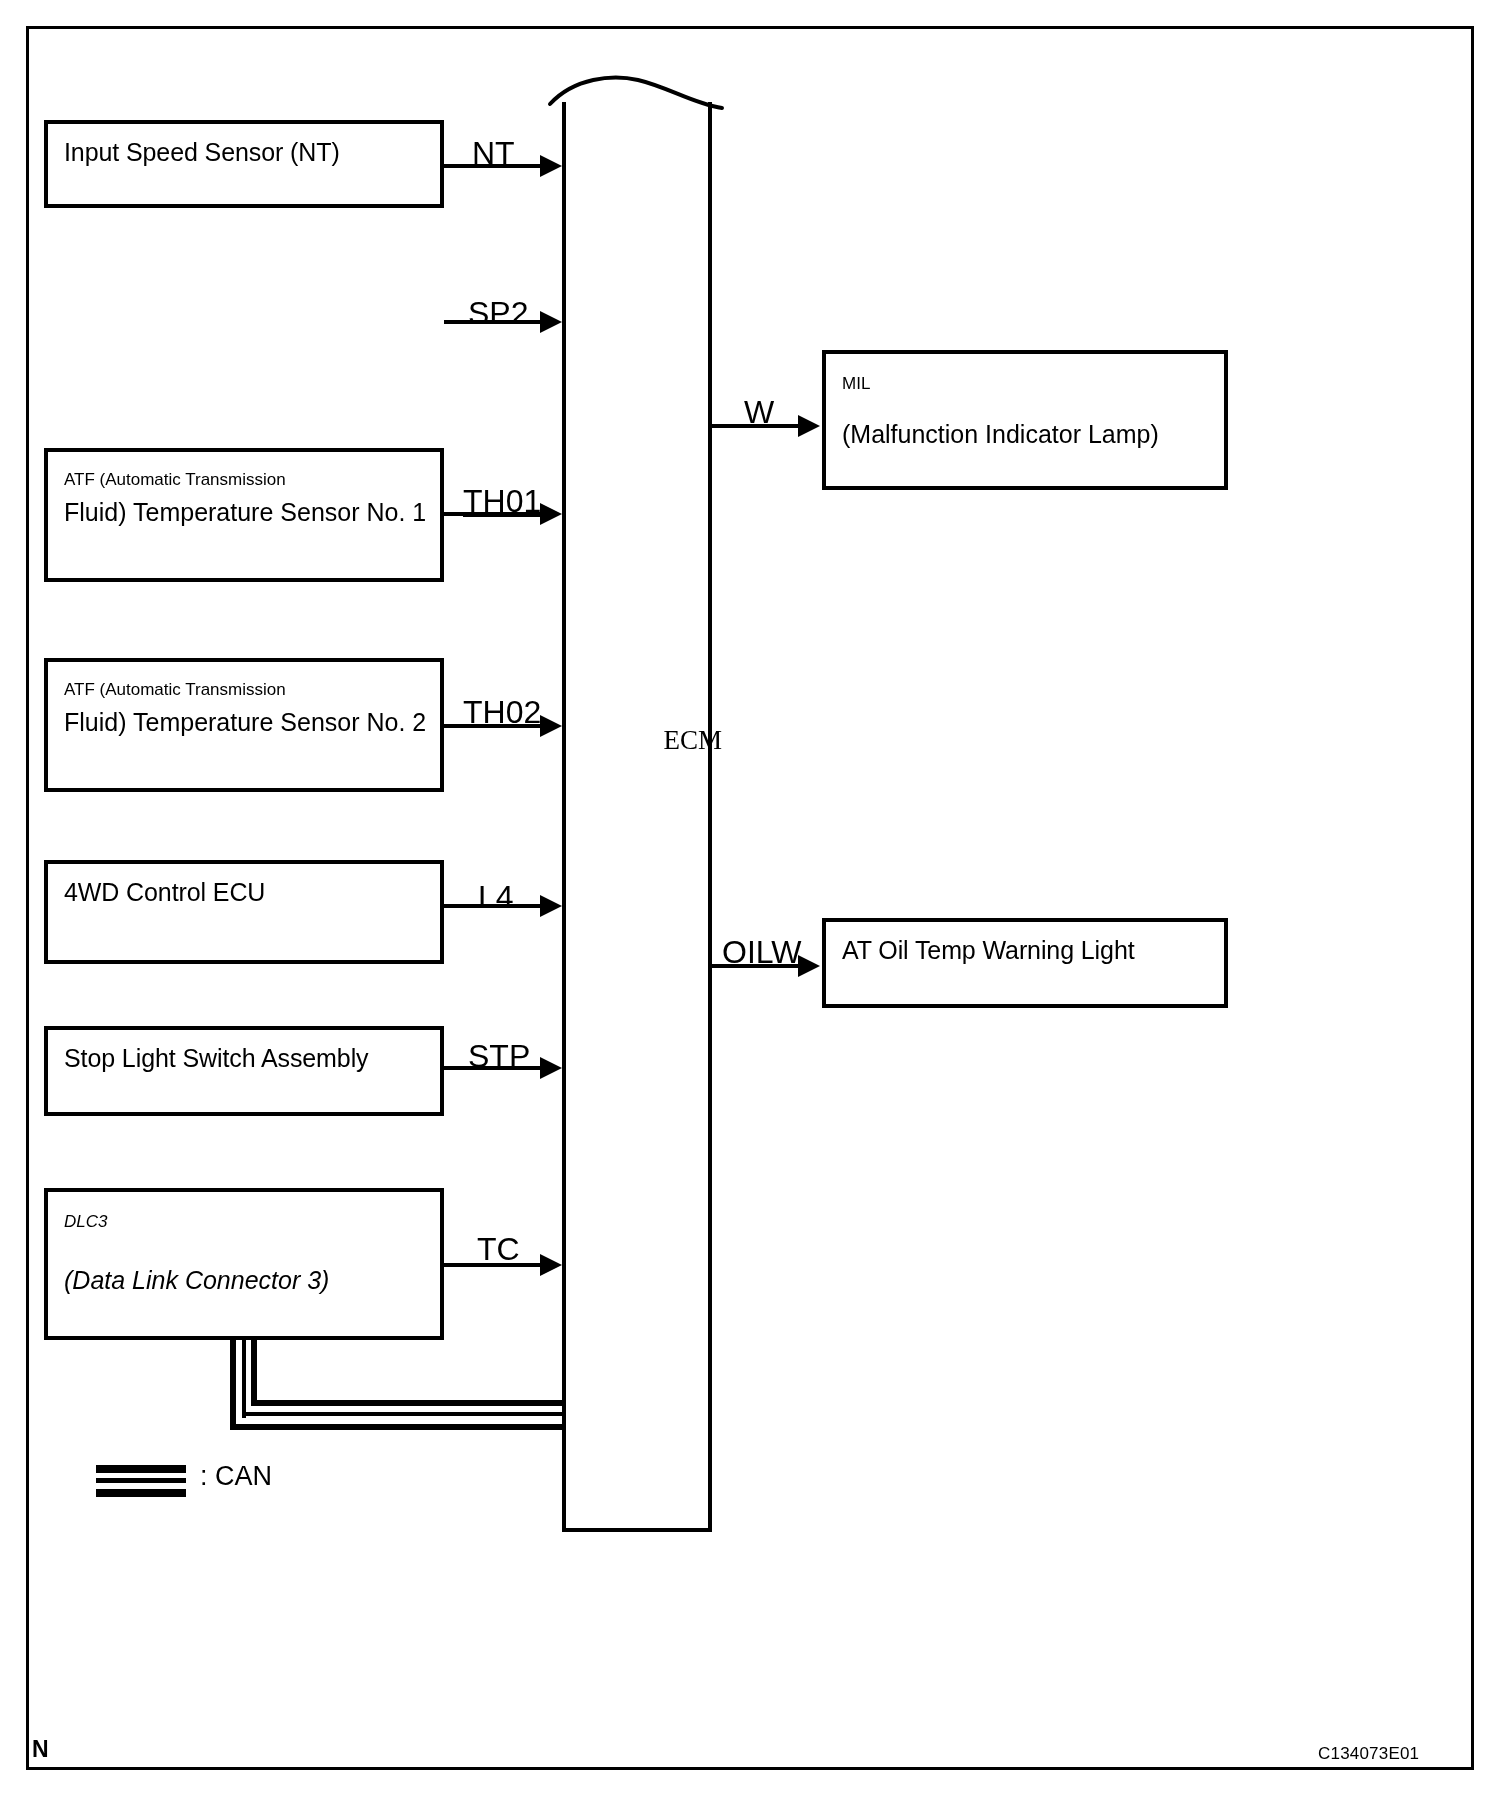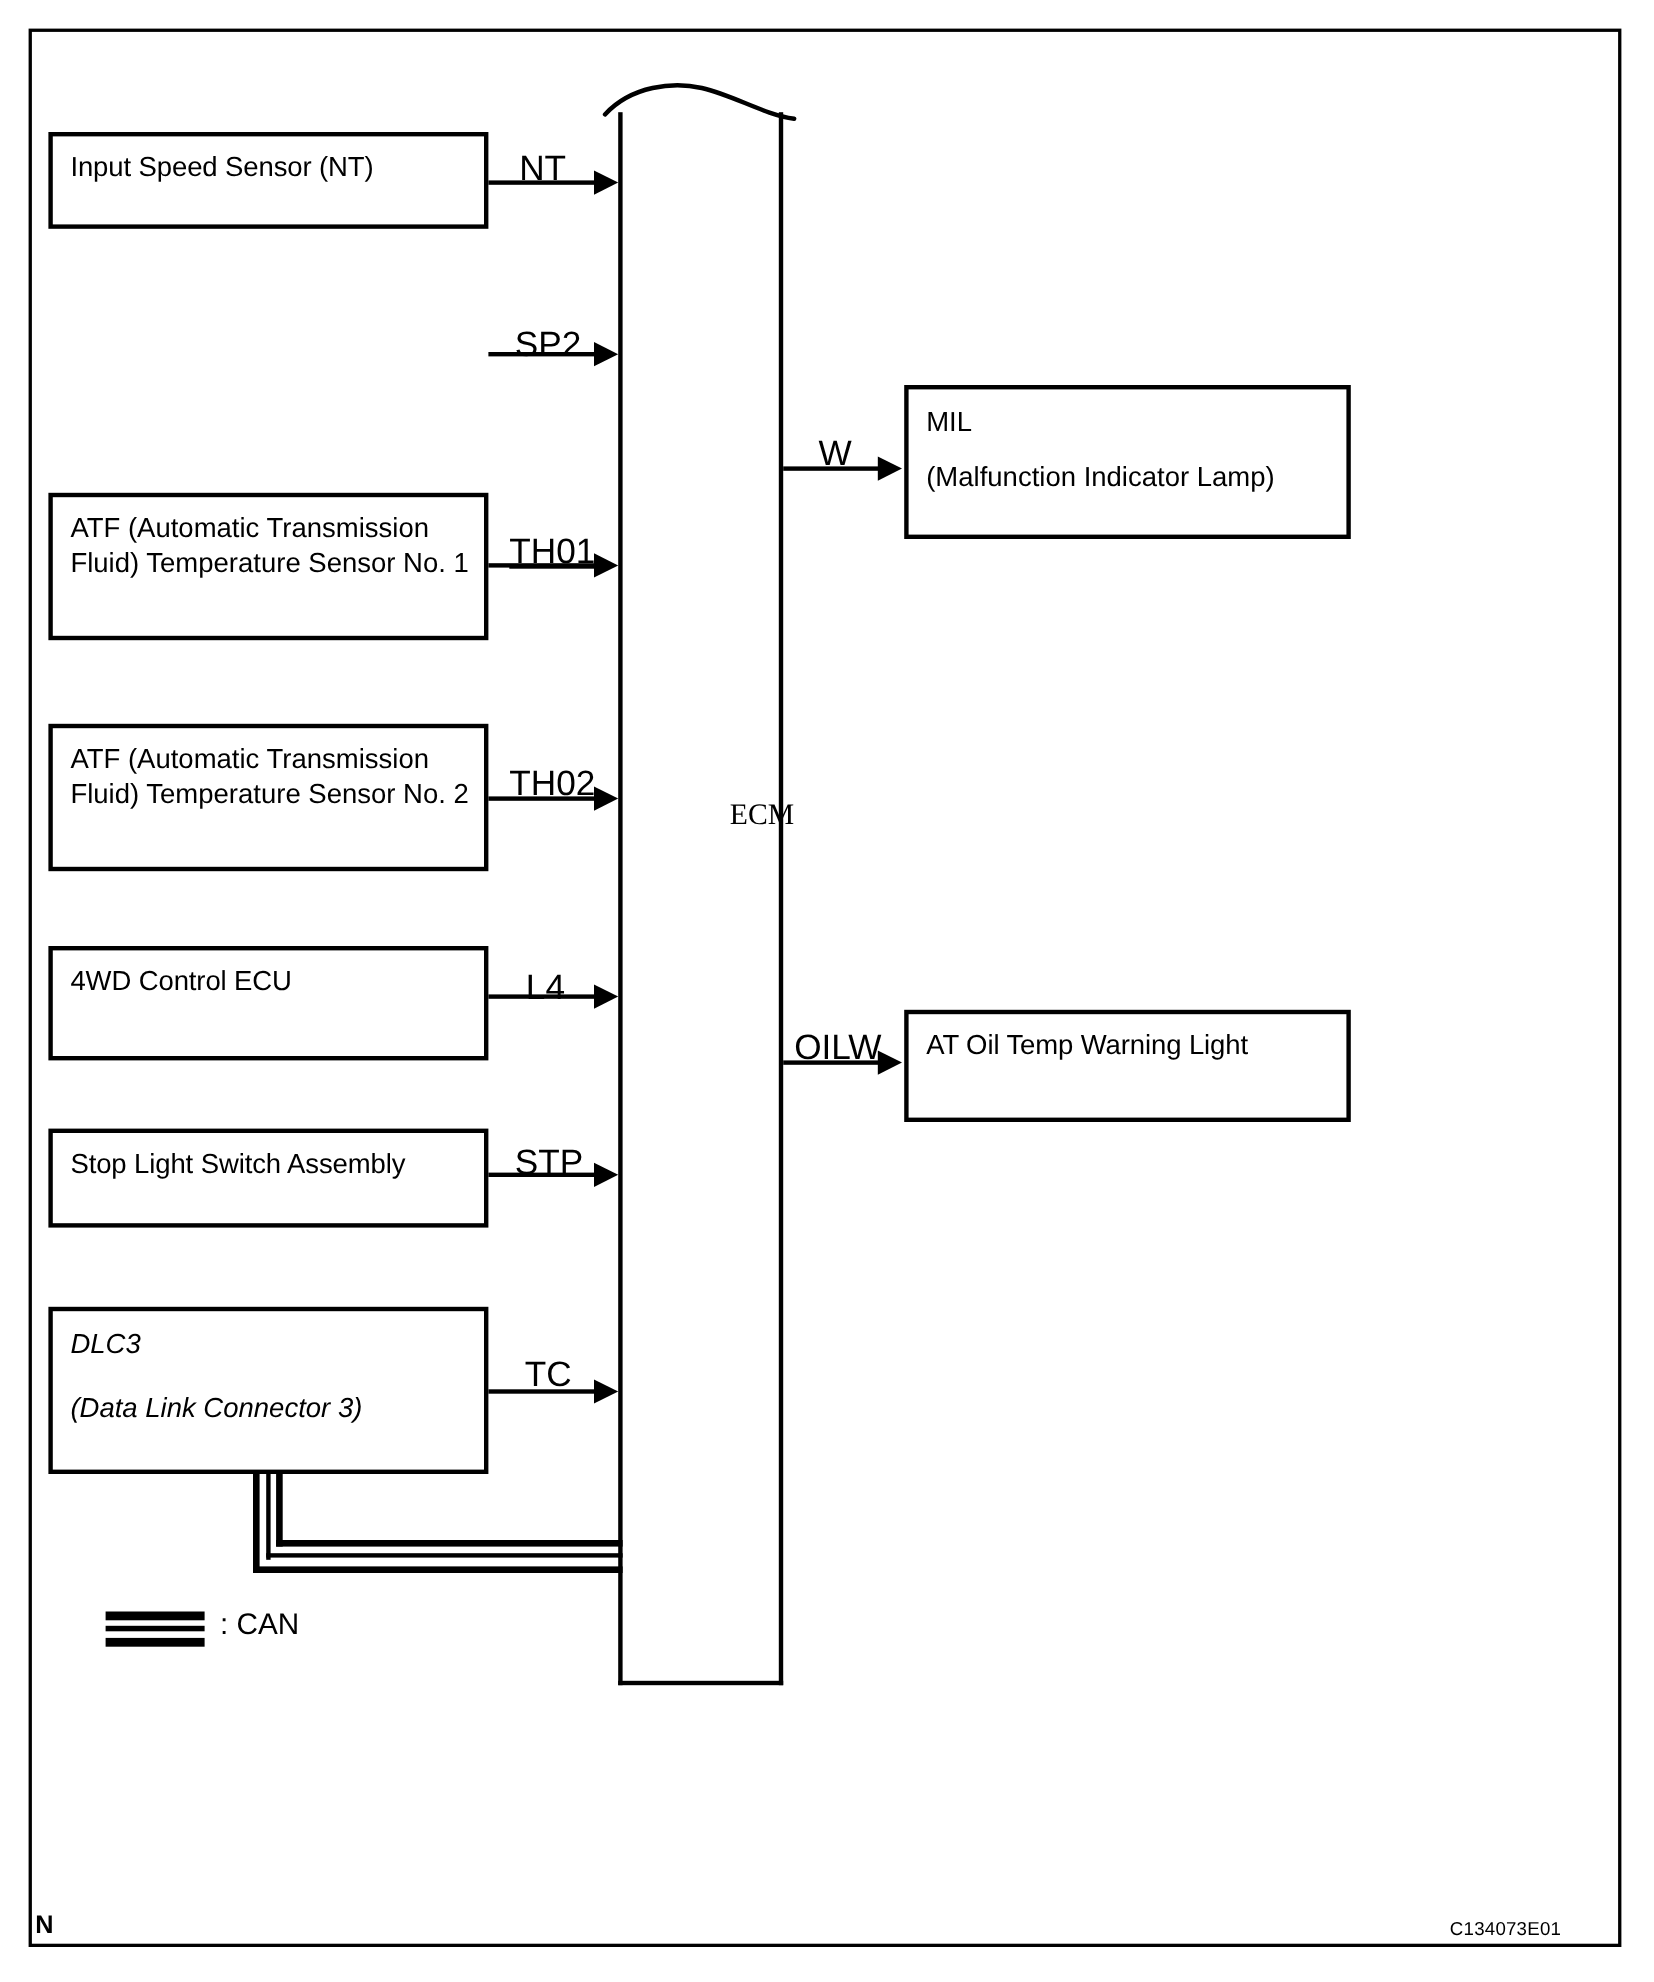--- a/index.html
+++ b/index.html
@@ -42,21 +42,21 @@
     right: 8px;
     font-size: 25px;
     line-height: 33px;
     white-space: pre-line;
     letter-spacing: -0.1px;
   }
   .block .block-line1 {
     position: absolute;
     left: 16px;
     top: 12px;
-    font-size: 25px;
+    font-size: 17px;
     line-height: 32px;
   }
   .block .block-line2 {
     position: absolute;
     left: 16px;
     top: 62px;
     font-size: 25px;
     line-height: 32px;
   }
   
@@ -248,21 +248,21 @@
   <div class="can-seg" style="left:230px; top:1424px; width:336px; height:6px;"></div>
 
   <div class="block" style="left:822px; top:350px; width:406px; height:140px;">
     <div class="block-line1" style="top:14px;">MIL</div>
     <div class="block-line2" style="top:64px;">(Malfunction Indicator Lamp)</div>
   </div>
   <div class="arrow-line" style="left:712px; top:424px; width:92px;"></div>
   <div class="arrow-head" style="left:798px; top:415px;"></div>
   <div class="arrow-label" style="left:744px; top:394px;">W</div>
 
-  <div class="block" style="left:822px; top:918px; width:406px; height:102px;">
+  <div class="block" style="left:822px; top:918px; width:406px; height:90px;">
     <div class="block-text">AT Oil Temp Warning Light</div>
   </div>
   <div class="arrow-line" style="left:712px; top:964px; width:92px;"></div>
   <div class="arrow-head" style="left:798px; top:955px;"></div>
   <div class="arrow-label" style="left:722px; top:934px;">OILW</div>
 
   <div id="can-legend">
     <div id="can-legend-bars">
       <div class="lb" style="top:0px; height:8px;"></div>
       <div class="lb" style="top:13px; height:5px;"></div>

